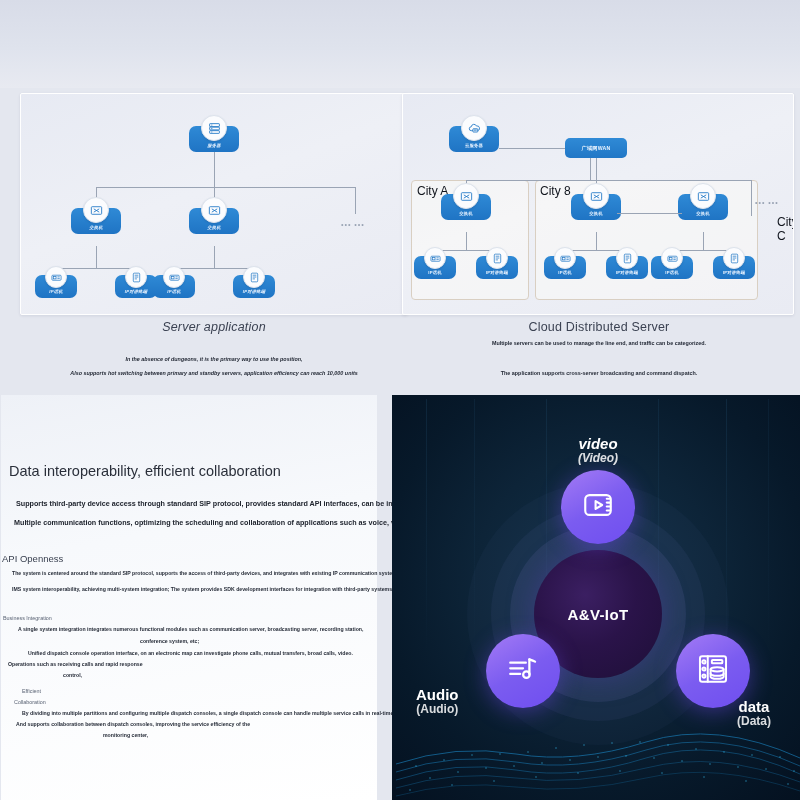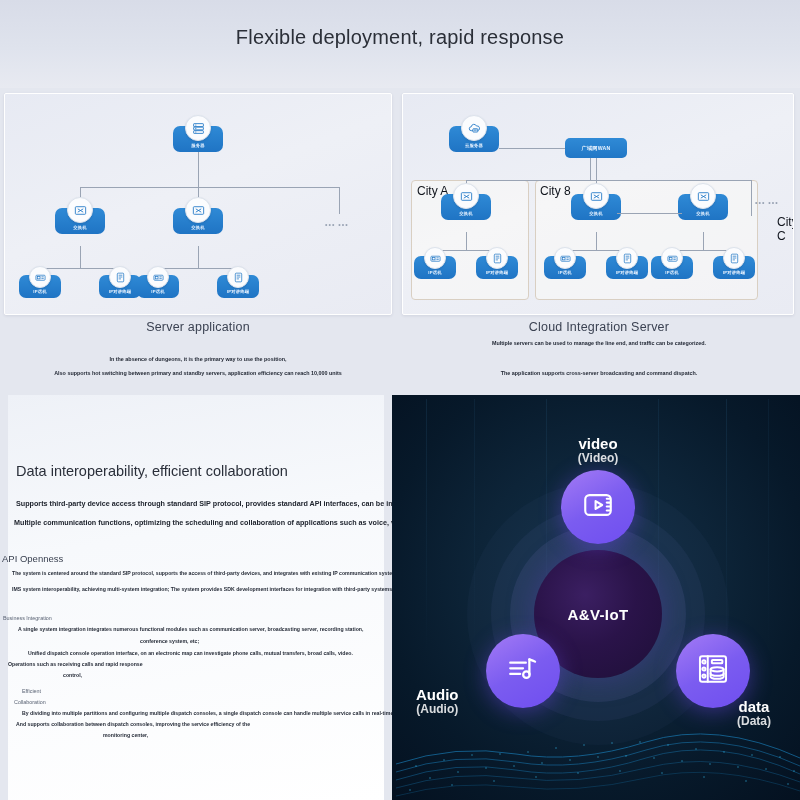--- a/index.html
+++ b/index.html
@@ -21,21 +21,21 @@
     padding-top: 26px; letter-spacing: .2px; font-weight: 400;
   }
   #hero-sub {
     text-align: center; font-size: 10.5px; color: #2f333c;
     line-height: 15px; margin: 8px auto 0; width: 520px; font-weight: 700;
   }
 
   
   #panels { position: absolute; left: 0; top: 88px; width: 800px; height: 307px; }
   .panel-wrap { position: absolute; top: 0; height: 307px; }
-  #panel-left  { left: 0;   width: 396px; }
+  #panel-left  { left: 16px;   width: 396px; font-style: italic; }
   #panel-right { left: 398px; width: 402px; }
 
   .diagram-card {
     position: absolute; top: 5px; height: 222px;
     background: linear-gradient(160deg,#e7eaf3 0%, #eef0f6 45%, #e9ebf3 100%);
     border: 1px solid #ffffff;
     border-radius: 2px;
     box-shadow: 0 1px 3px rgba(40,50,80,.10);
     overflow: hidden;
   }
@@ -86,21 +86,21 @@
   .city-box {
     position: absolute; border: 1px solid #d9cfc2;
     background: rgba(255,253,249,.45);
     border-radius: 4px;
   }
   .city-label { position: absolute; font-size: 12px; color: #10141c; font-weight: 400; }
   .dots { position:absolute; font-size: 7px; color:#9aa4b4; letter-spacing:1px;}
 
   
   #bottom-left {
-    position: absolute; left: 8px; top: 395px; width: 376px; height: 405px;
+    position: absolute; left: 1px; top: 395px; width: 376px; height: 405px;
     background: linear-gradient(170deg,#eef1f7 0%, #f7f9fc 35%, #ffffff 100%);
     overflow: hidden;
   }
   #bl-title { position:absolute; left: 8px; top: 68px; font-size: 14.5px; color:#2a2f3a; }
   .bl-lead {
     position:absolute; font-size: 7.2px; color:#20252f; font-weight:700; white-space:nowrap;
   }
   #bl-lead1 { left: 16px; top: 499px; }
   #bl-lead2 { left: 14px; top: 518px; }
 
@@ -143,31 +143,30 @@
     display:flex; align-items:center; justify-content:center;
     box-shadow: 0 4px 22px rgba(110,70,230,.45);
   }
   #orb-video { left: 50%; top: 108px; transform: translate(-50%,-50%); }
   #orb-audio { left: 127px; top: 272px; transform: translate(-50%,-50%); }
   #orb-data  { left: 317px; top: 272px; transform: translate(-50%,-50%); }
 
   .orb-label { position:absolute; color:#ffffff; text-align:center; }
   .orb-label .t1 { font-size: 15px; font-weight: 700; line-height: 15px; }
   .orb-label .t2 { font-size: 12px; font-weight: 700; line-height: 14px; opacity:.85; }
-  #lbl-video { left: 50%; top: 37px; transform: translateX(-50%); }
+  #lbl-video { left: 50%; top: 37px; transform: translateX(-50%); font-style: italic; }
   #lbl-audio { left: 20px;  top: 288px; }
   #lbl-data  { left: 358px; top: 300px; transform: translateX(-50%); }
 
   #mesh { position:absolute; left:0; bottom:0; width:100%; height:108px; opacity:.95;}
 </style>
 </head>
 <body>
 
 <div id="hero">
-  <div id="hero-title">Flexible deployment, rapid response</div>
 </div>
 
 <div id="panels">
 
   <div class="panel-wrap" id="panel-left">
     <div class="diagram-card" id="card-left">
 
       <div class="link v" style="left:193px; top:58px; height:35px;"></div>
       <div class="link h" style="left:75px;  top:93px; width:260px;"></div>
       <div class="link v" style="left:75px;  top:93px; height:27px;"></div>
@@ -443,21 +442,21 @@
           <svg width="11" height="11" viewBox="0 0 24 24" fill="none" stroke="#2177c6" stroke-width="1.6">
             <rect x="5" y="2.5" width="14" height="19" rx="2"></rect>
             <line x1="8" y1="7" x2="16" y2="7"></line>
               <line x1="8" y1="11" x2="16" y2="11"></line>
               <line x1="8" y1="15" x2="13" y2="15"></line>
           </svg>
         </div>
       </div>
     </div>
 
-    <div class="cap cap-title">Cloud Integration Server</div>
+    <div class="cap cap-title">Cloud Distributed Server</div>
     <div class="cap cap-l1 cap-l1r" style="font-size:5.4px; top:252px;">Multiple servers can be used to manage the line end, and traffic can be categorized.</div>
     <div class="cap cap-l3" style="top:282px;">The application supports cross-server broadcasting and command dispatch.</div>
   </div>
 </div>
 
 <div id="bottom-left">
   <div id="bl-title">Data interoperability, efficient collaboration</div>
 </div>
 <div class="bl-lead" id="bl-lead1">Supports third-party device access through standard SIP protocol, provides standard API interfaces, can be integrated</div>
 <div class="bl-lead" id="bl-lead2">Multiple communication functions, optimizing the scheduling and collaboration of applications such as voice, video, and remote control.</div>

